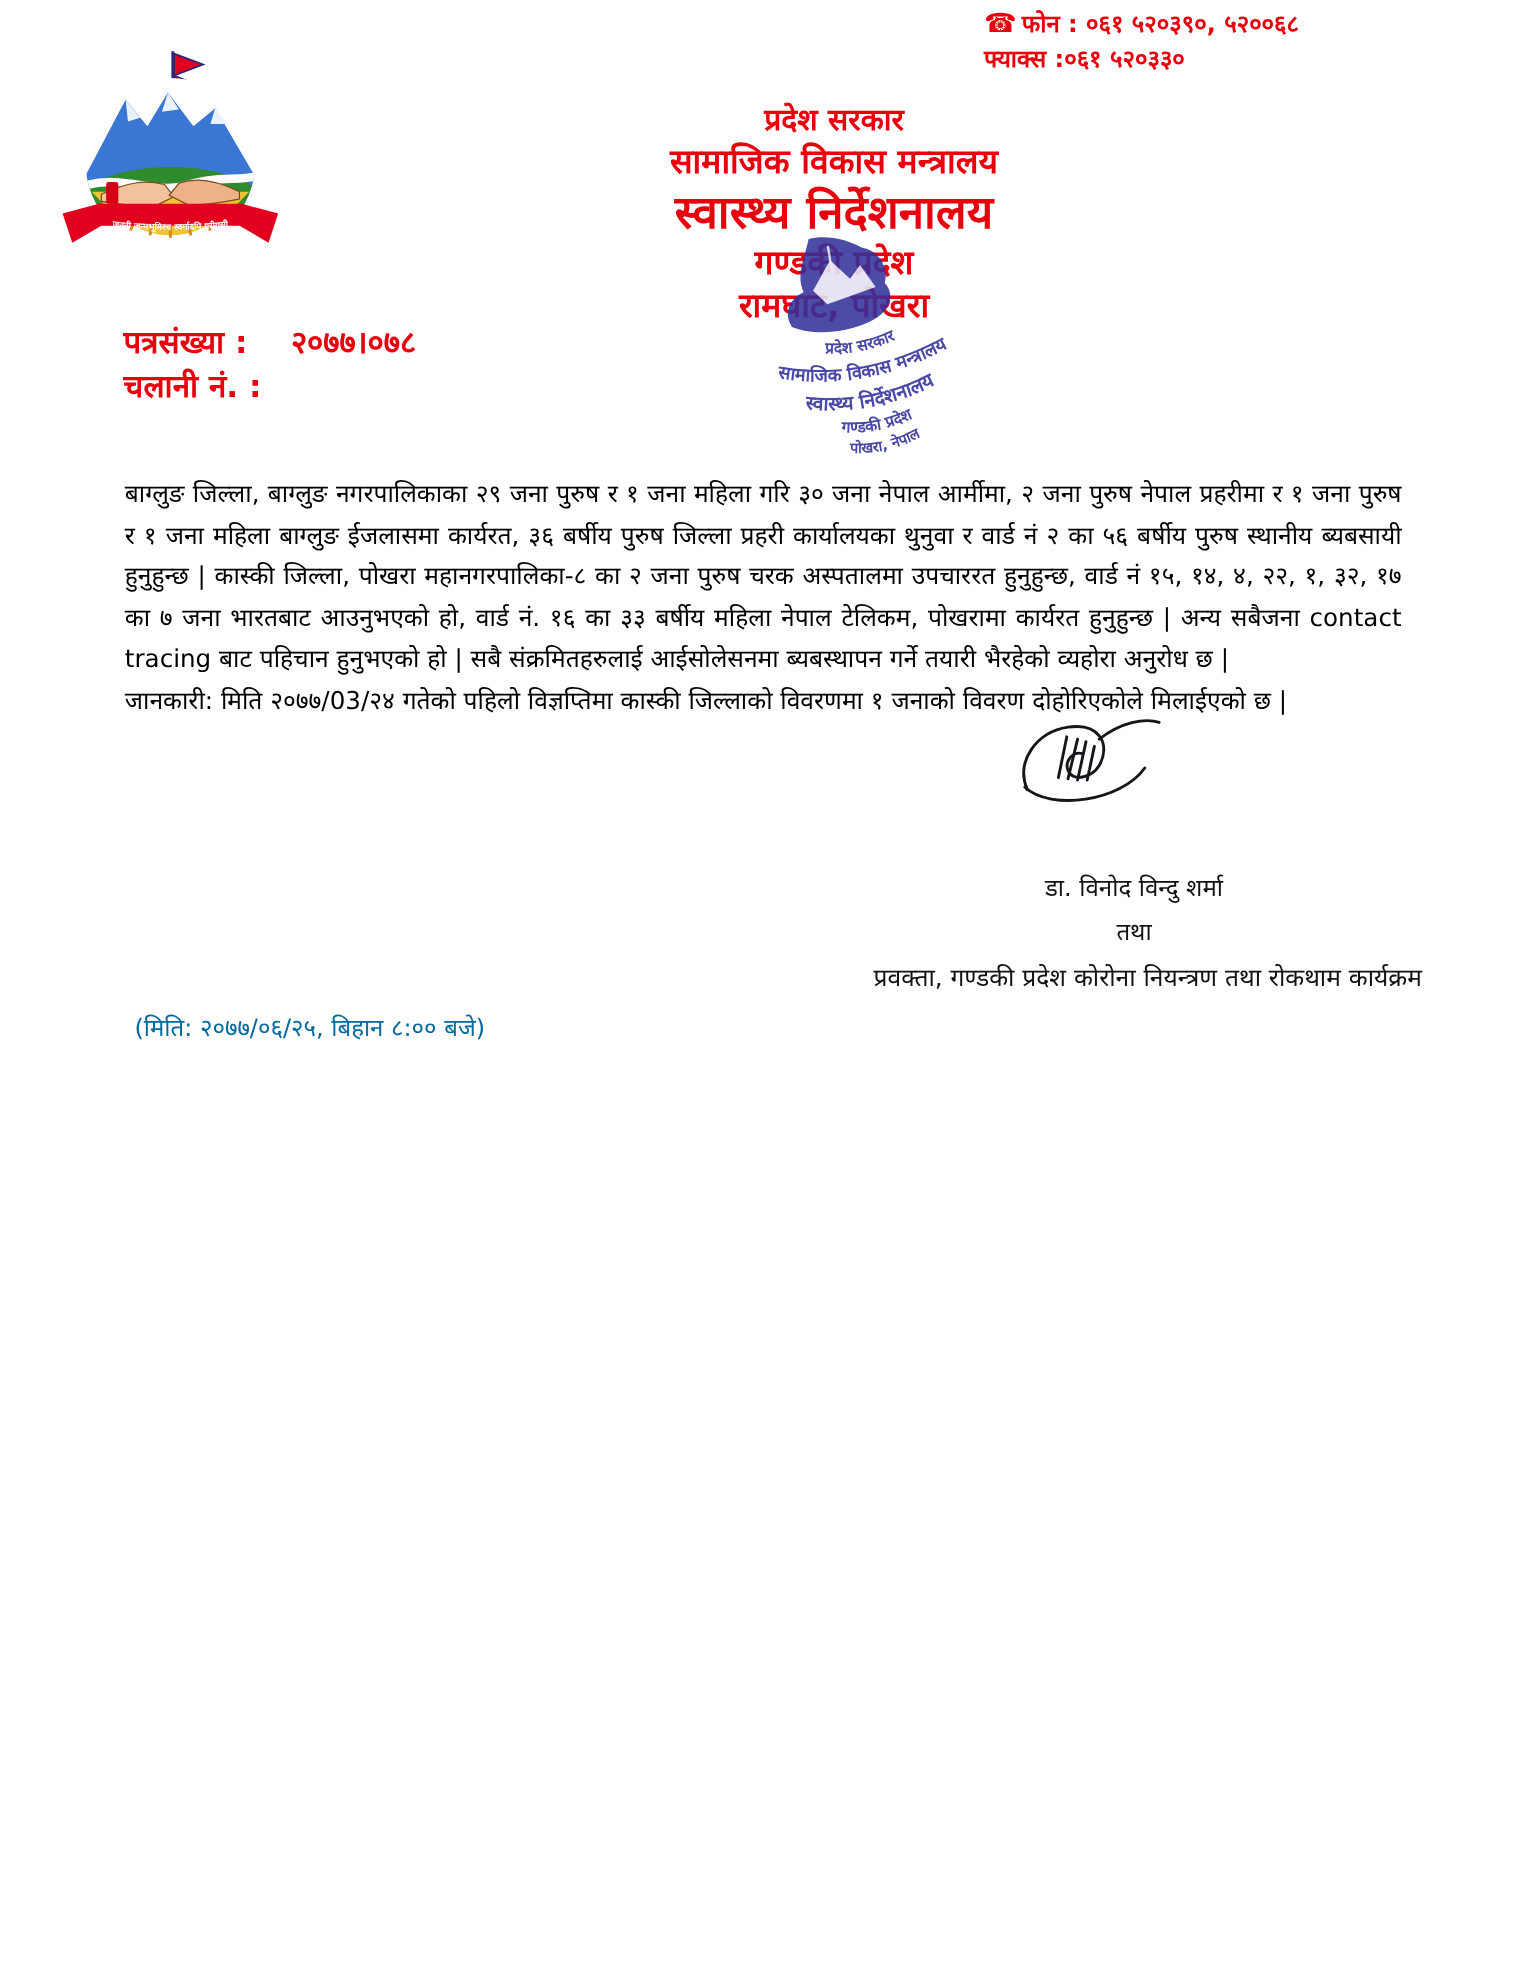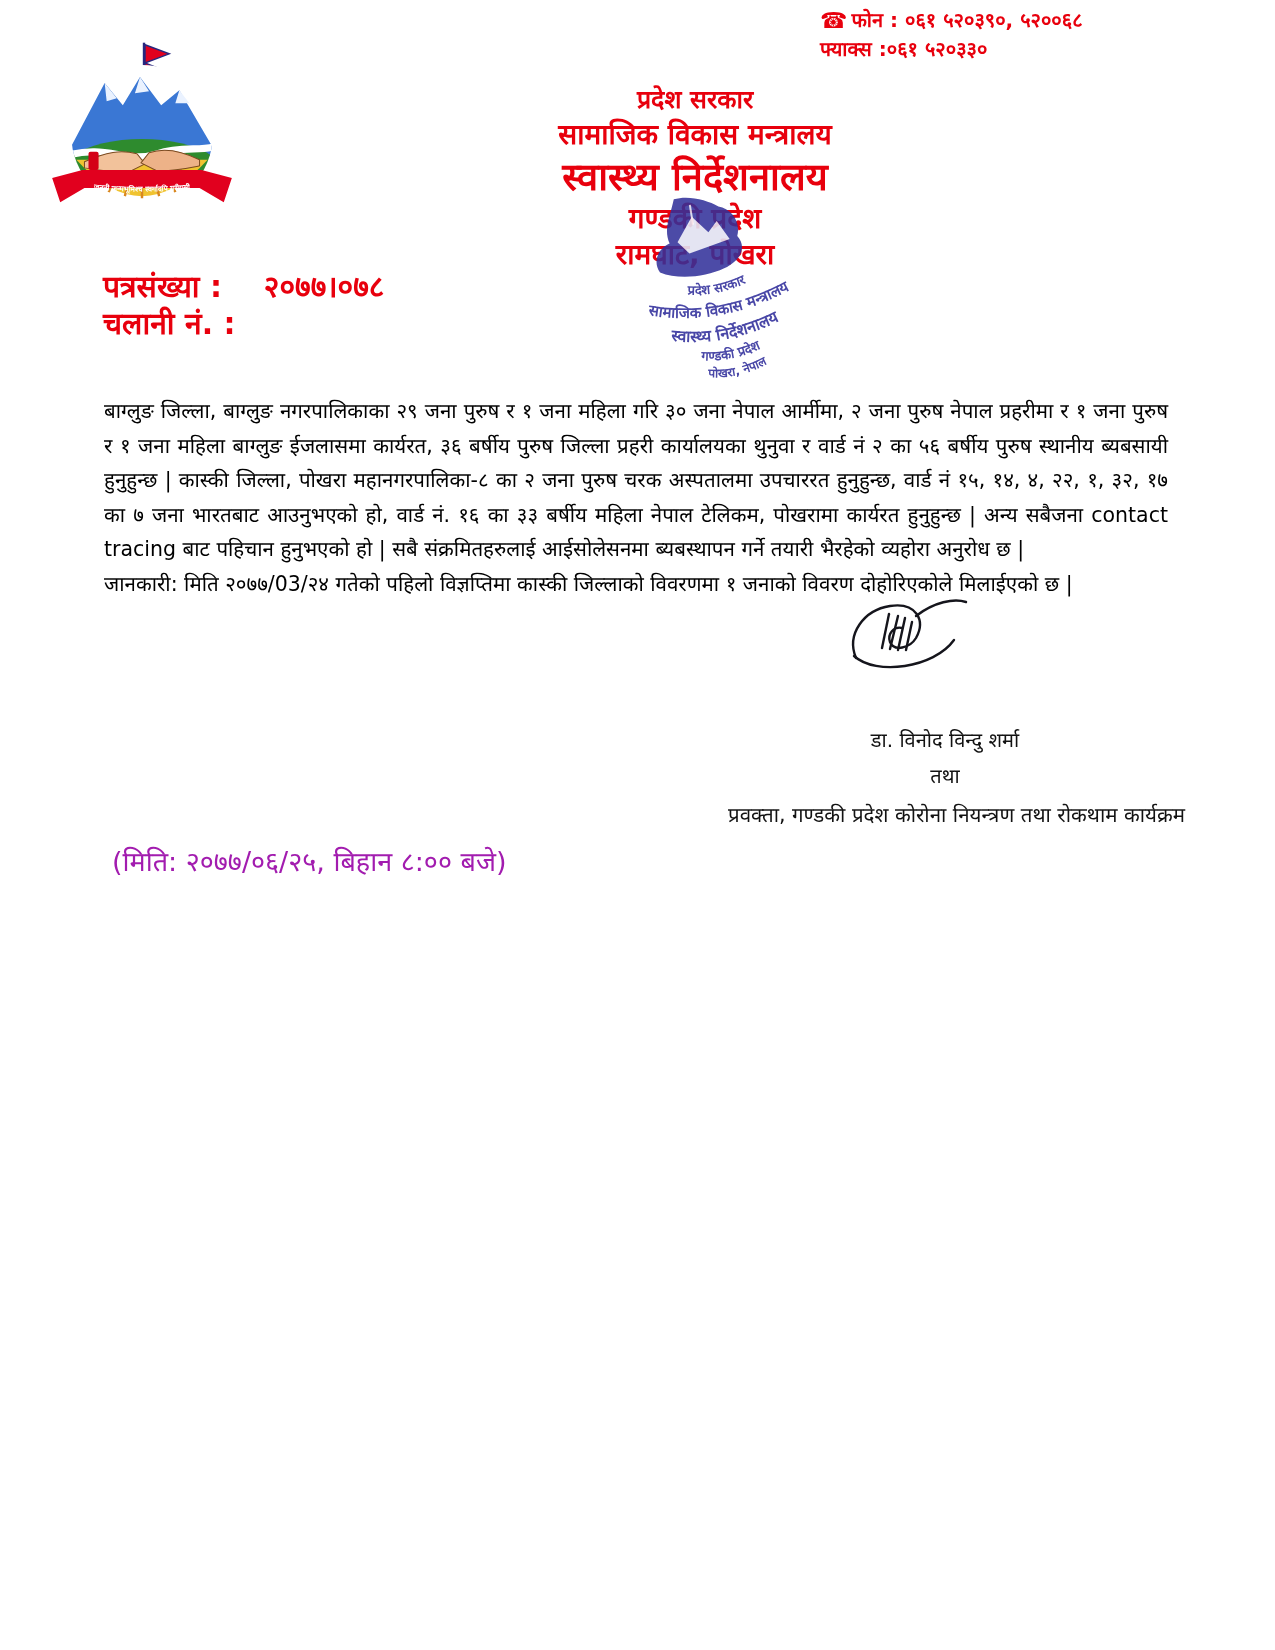--- a/index.html
+++ b/index.html
@@ -24,40 +24,40 @@
     text-align:center;color:#e8000d;font-weight:bold;
   }
   .lh .l1{font-size:25px;line-height:32px;}
   .lh .l2{font-size:28px;line-height:38px;}
   .lh .l3{font-size:38px;line-height:46px;}
   .lh .l4{font-size:28px;line-height:37px;}
   .lh .l5{font-size:28px;line-height:36px;}
   
   .refblock{
     position:absolute;left:103px;top:268px;
-    color:#e8000d;font-weight:bold;font-size:30px;line-height:37px;white-space:nowrap;
+    color:#e8000d;font-weight:bold;font-size:26px;line-height:37px;white-space:nowrap;
   }
   
   .body-text{
     position:absolute;left:104px;top:394px;width:1064px;
     color:#000000;font-size:20.5px;line-height:34.5px;
     text-align:justify;
   }
   .body-text p{margin:0;}
   
   .stamp{position:absolute;left:585px;top:182px;width:260px;height:215px;opacity:.92;pointer-events:none;}
   
   .signature{position:absolute;left:842px;top:596px;width:130px;height:92px;}
   .signblock{
     position:absolute;left:745px;top:722px;width:400px;
     text-align:center;color:#121212;font-size:20px;line-height:36px;
   }
   .footer-left{
     position:absolute;left:112px;top:842px;
-    color:#a21caf;font-size:27px;white-space:nowrap;
+    color:#0369a1;font-size:20px;white-space:nowrap;
   }
   .footer-right{
     position:absolute;left:728px;top:800px;width:470px;
     color:#121212;font-size:20.5px;white-space:nowrap;
   }
   .emblem{position:absolute;left:36px;top:34px;width:212px;height:188px;}
 </style>
 </head>
 <body>
 

